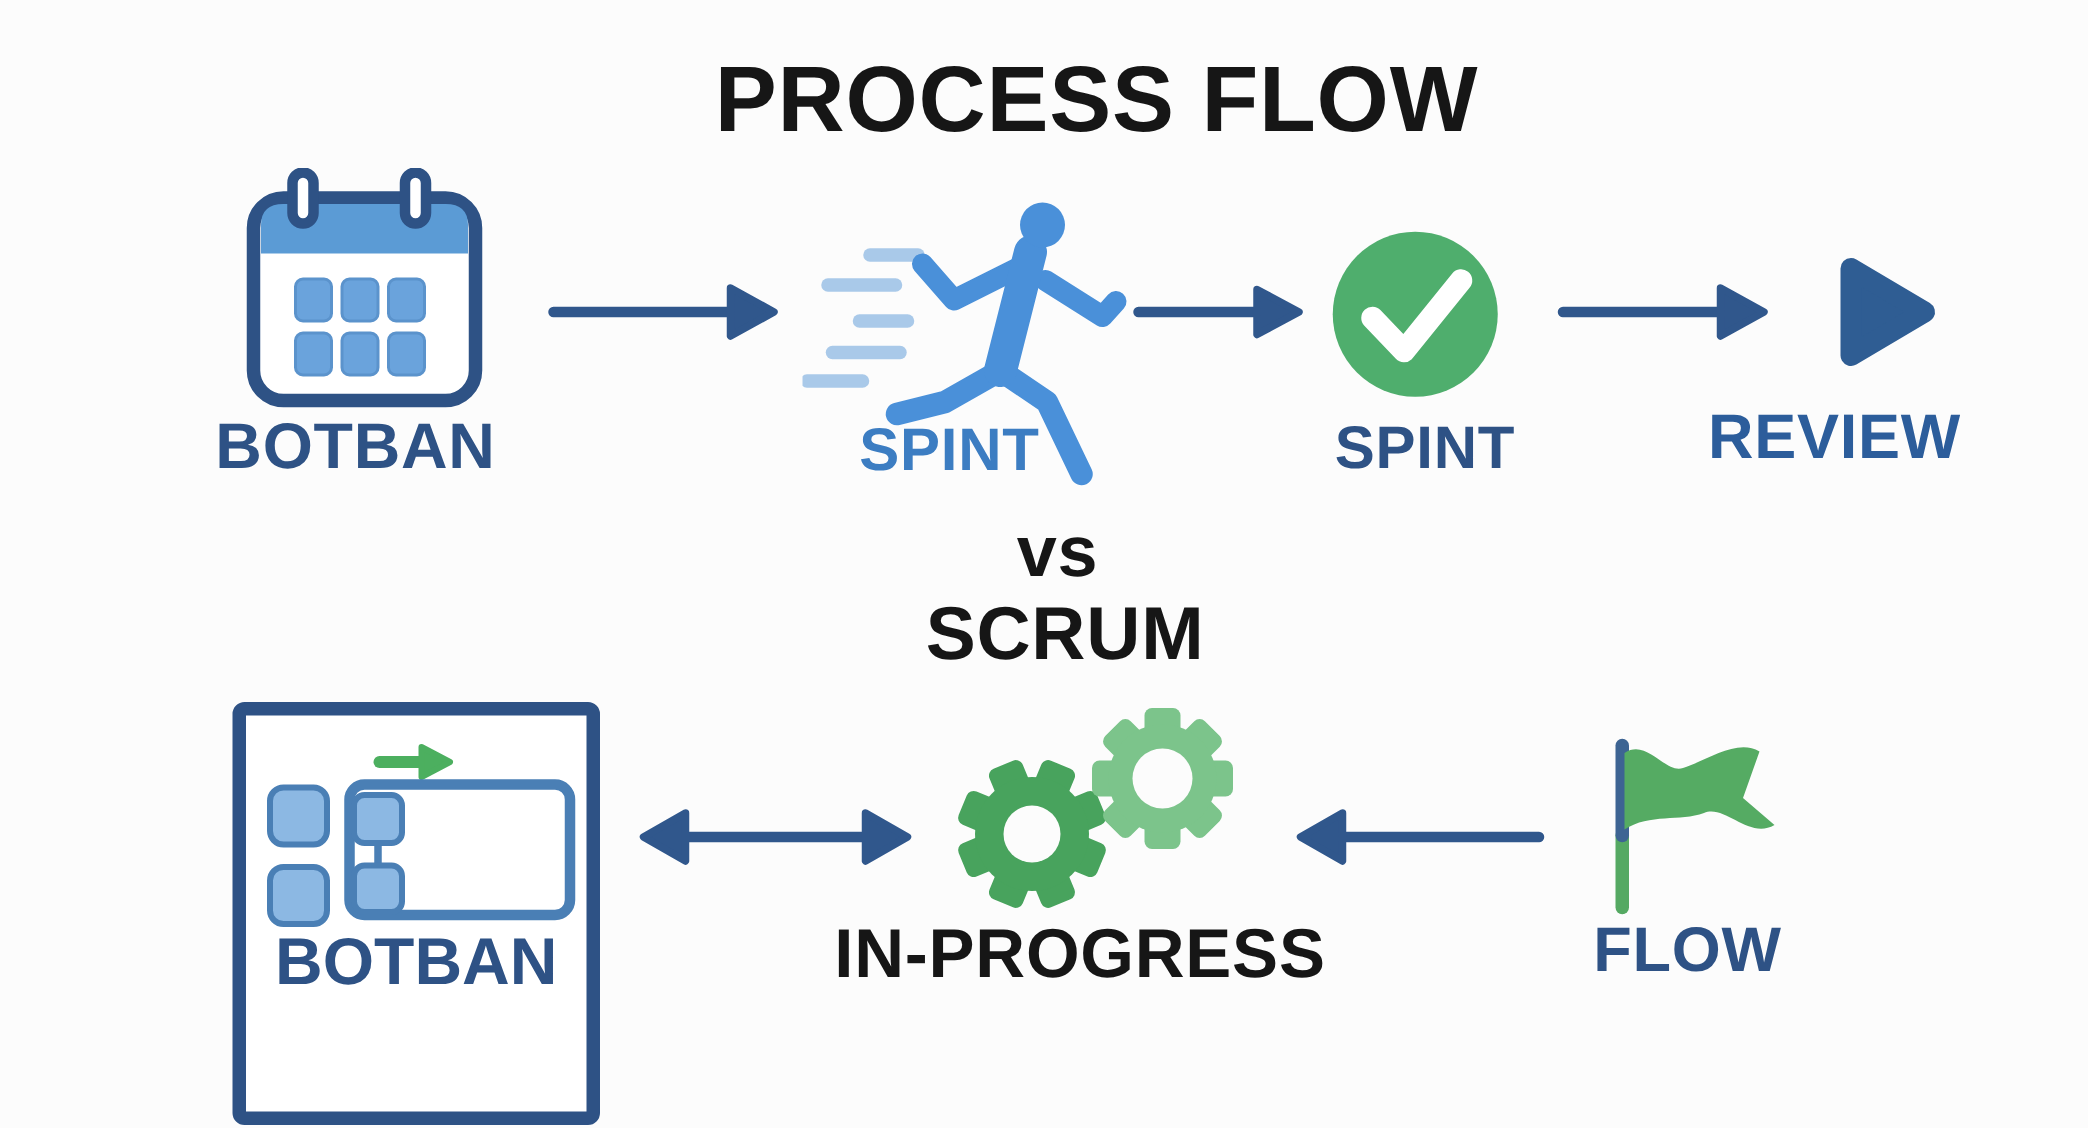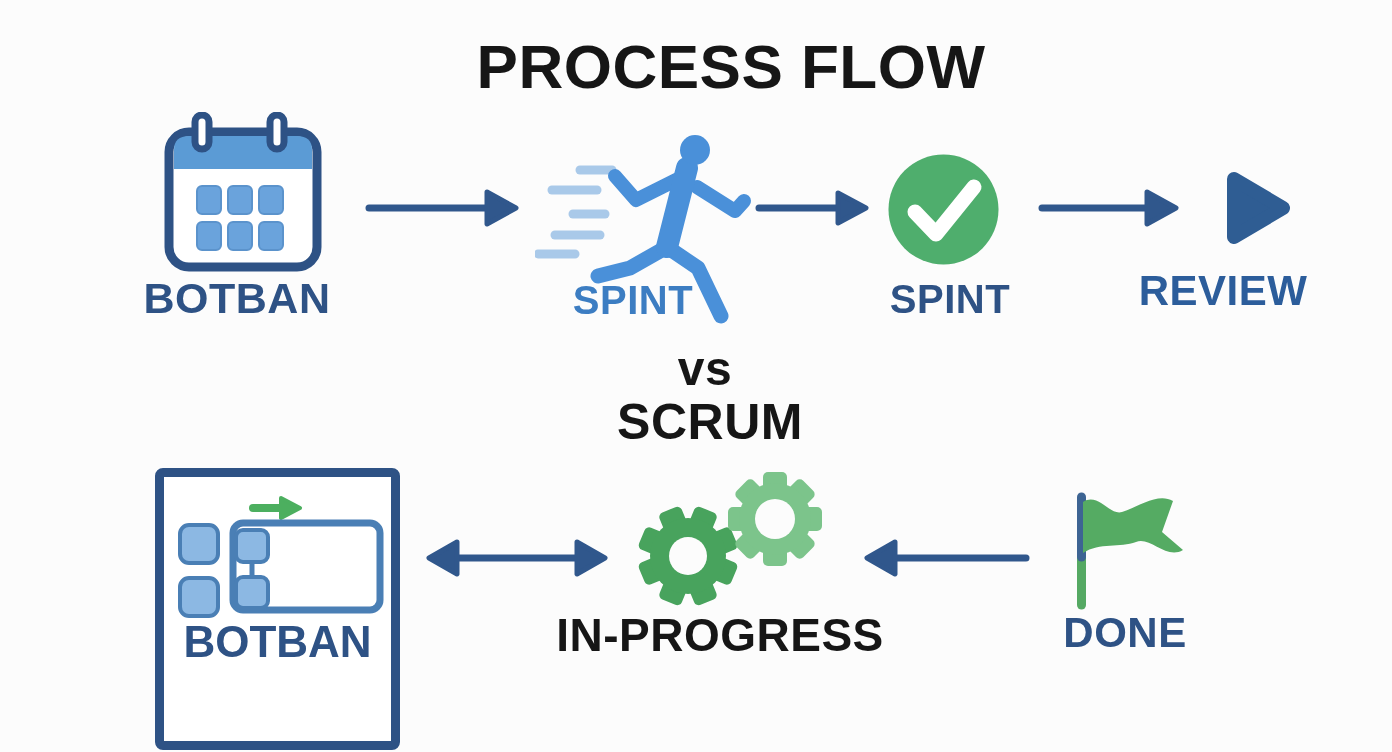--- a/index.html
+++ b/index.html
@@ -155,15 +155,15 @@
   <svg class="abs" style="left:860px; top:537px;" width="170" height="42" viewBox="0 0 170 42">
     <line x1="32" y1="21" x2="166" y2="21" stroke="#30578c" stroke-width="7" stroke-linecap="round"></line>
     <polygon points="35,5 7,21 35,37" fill="#30578c" stroke="#30578c" stroke-width="5" stroke-linejoin="round"></polygon>
   </svg>
 
   <svg class="abs" style="left:1070px; top:490px;" width="120" height="122" viewBox="0 0 120 122">
     <line x1="11.5" y1="67" x2="11.5" y2="115" stroke="#55a963" stroke-width="9" stroke-linecap="round"></line>
     <line x1="11.5" y1="7" x2="11.5" y2="67" stroke="#3d6493" stroke-width="9" stroke-linecap="round"></line>
     <path d="M 13 12 C 28 2, 40 26, 52 22 C 68 17, 88 2, 103 11 L 92 42 L 113 60 C 96 70, 80 46, 66 52 C 50 58, 30 52, 13 63 Z" fill="#55ab63"></path>
   </svg>
-  <div class="lbl c-navy" style="left:1125px; top:612px; font-size:42px;">DONE</div>
+  <div class="lbl c-navy" style="left:1125px; top:612px; font-size:42px;">FLOW</div>
 
 </div>
 
 </body></html>

